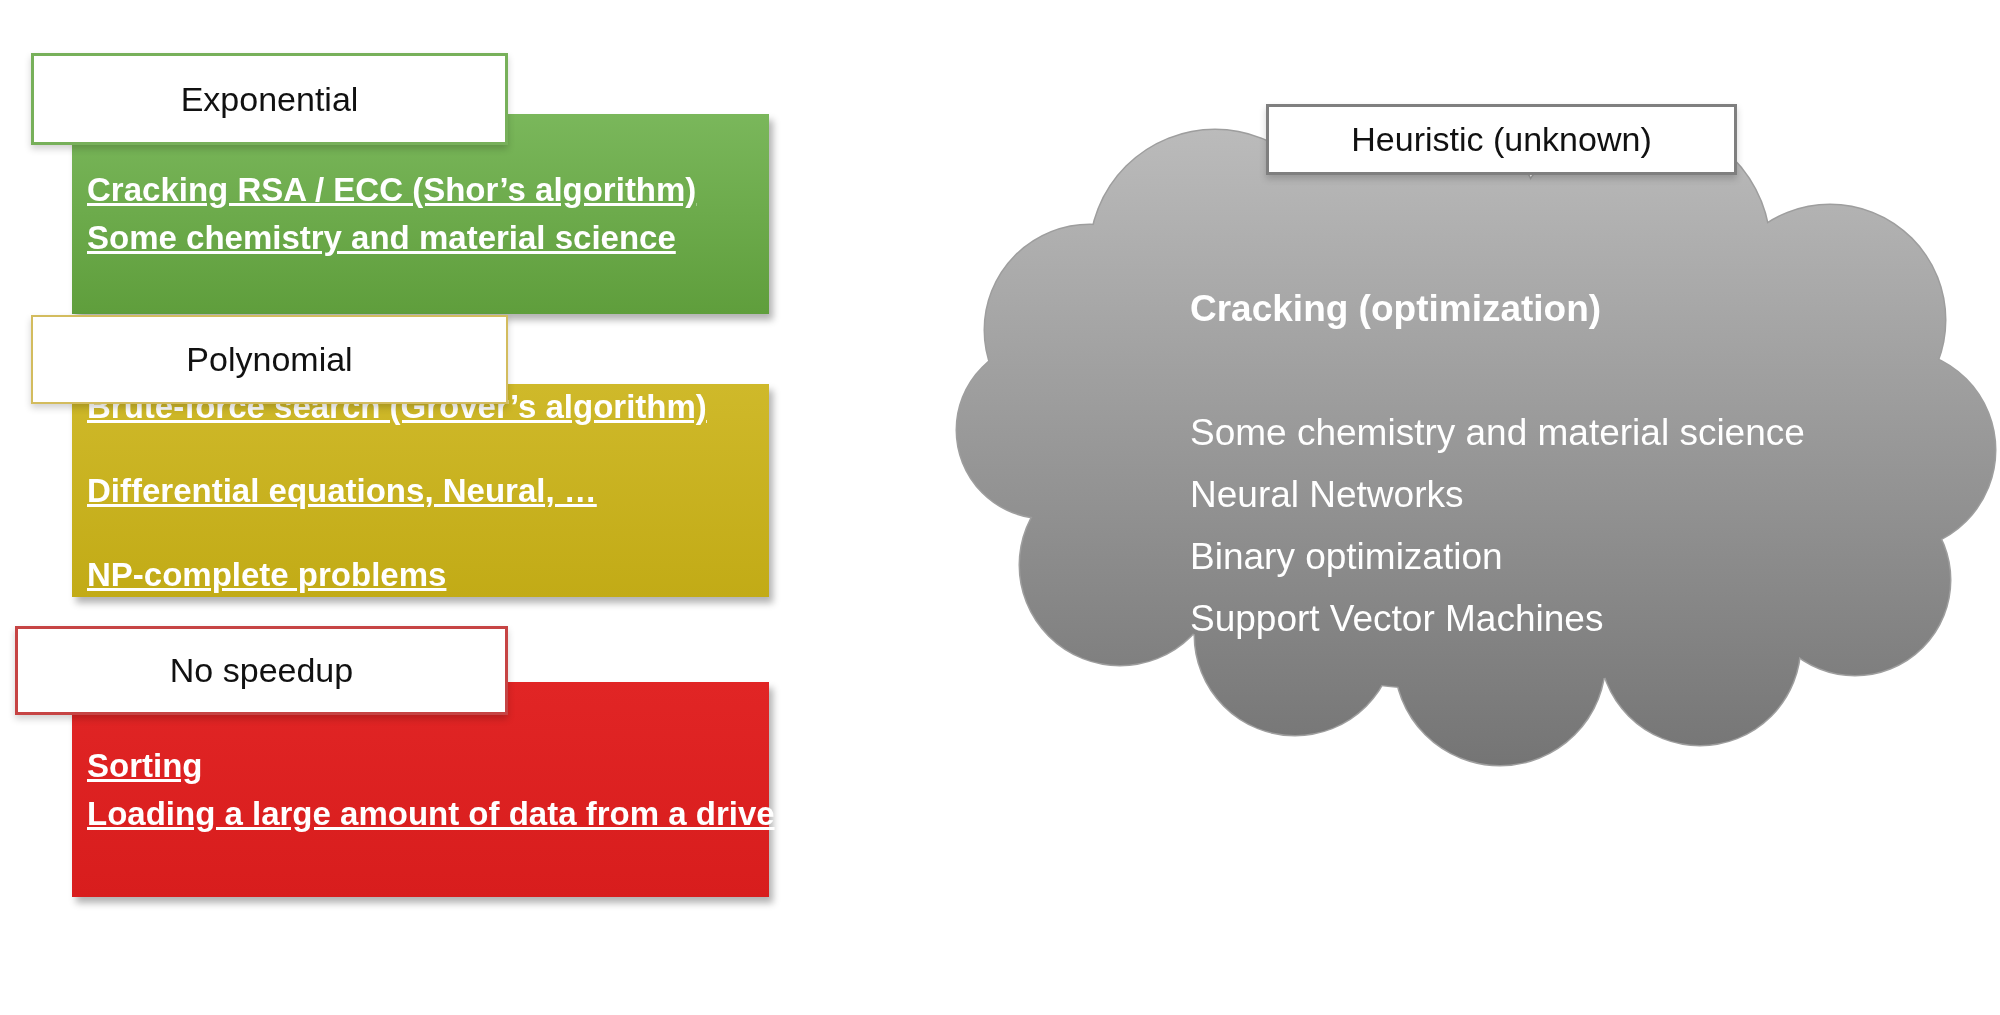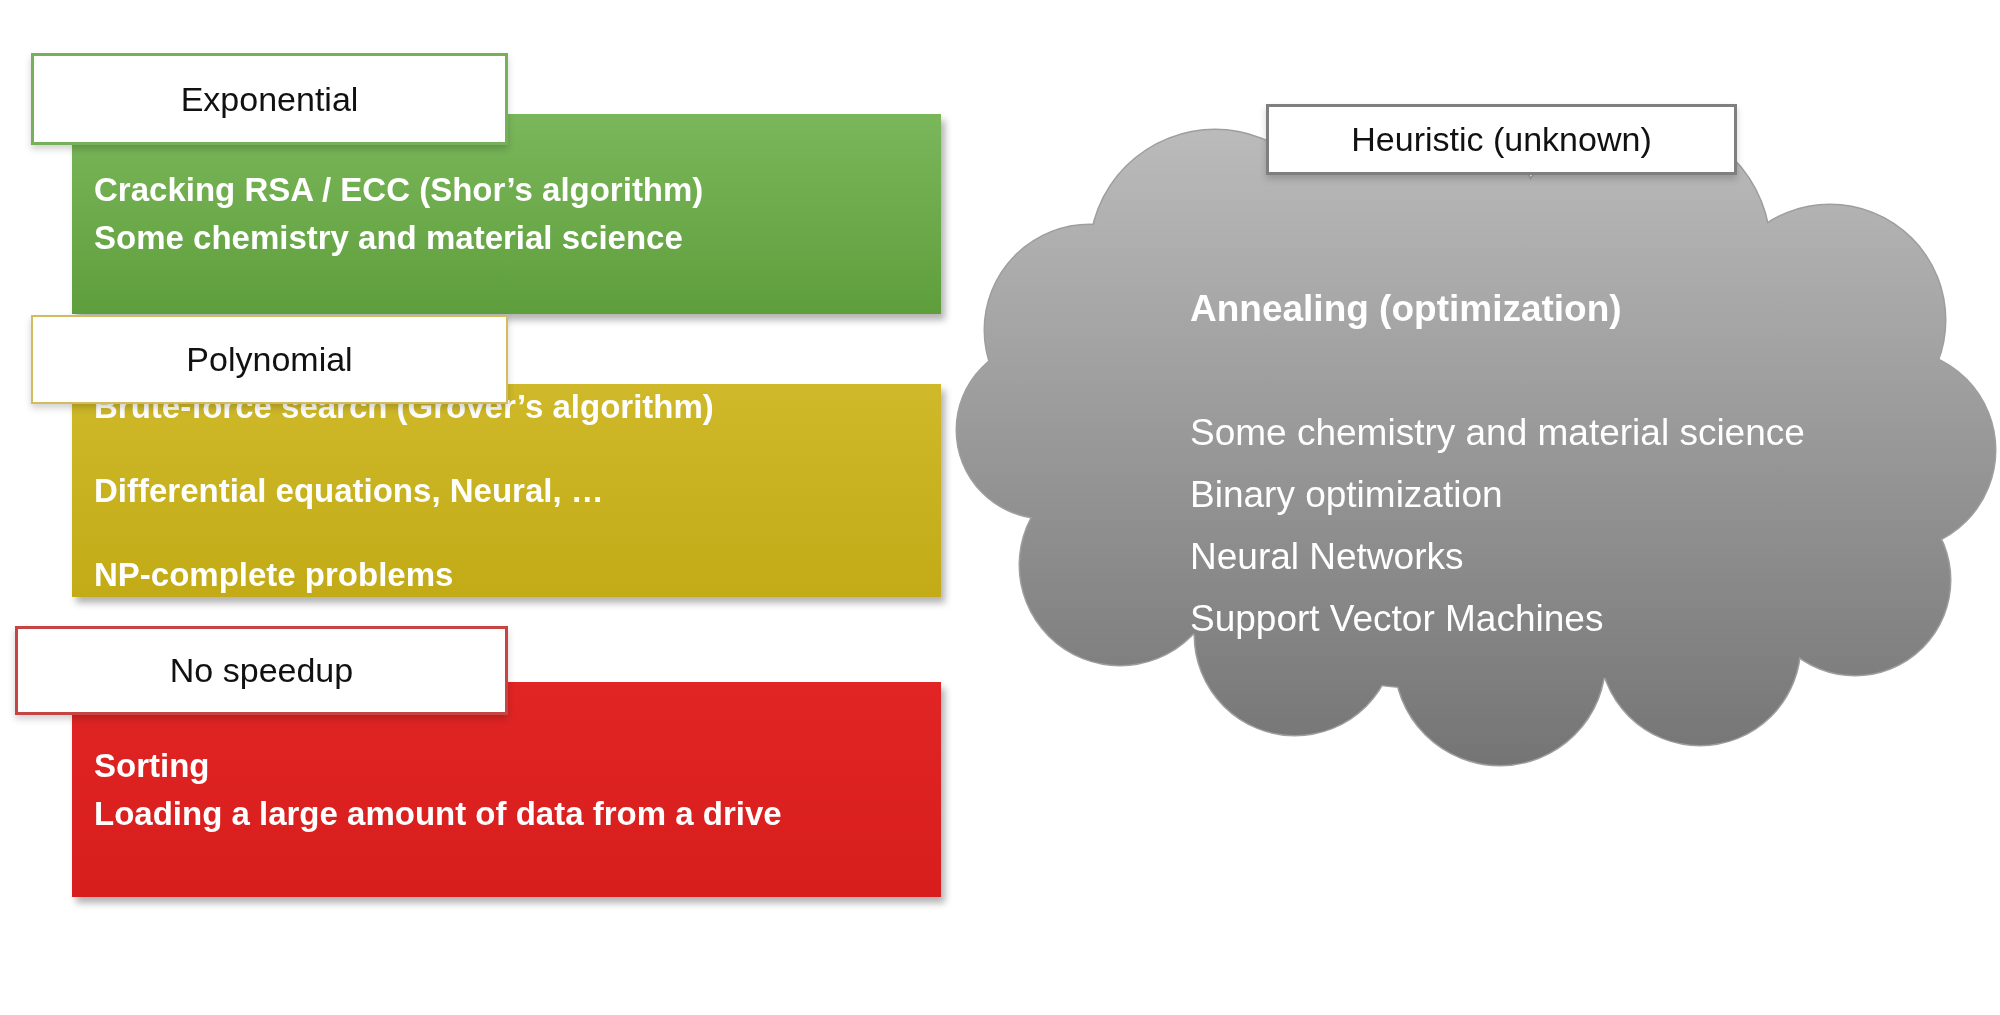--- a/index.html
+++ b/index.html
@@ -24,27 +24,28 @@
     text-align: center;
   }
   .tag-exp  { left: 31px;  top: 53px;  width: 477px; height: 92px; border: 3px solid var(--green-border,  #77b05a); }
   .tag-poly { left: 31px;  top: 315px; width: 477px; height: 89px; border: 2px solid var(--yellow-border, #d3bc5e); }
   .tag-red  { left: 15px;  top: 626px; width: 493px; height: 89px; border: 3px solid var(--red-border,    #c64444); }
   .tag-heur { left: 1266px; top: 104px; width: 471px; height: 71px; border: 3px solid var(--heuristic-border, #7f7f7f); }
 
   
   .box {
     position: absolute;
-    left: 72px; width: 869px;
+    left: 72px; width: 697px;
     display: flex; flex-direction: column; justify-content: center;
-    padding-left: 22px; box-sizing: border-box;
+    padding-left: 15px; box-sizing: border-box;
     color: var(--box-text, #ffffff);
     font-weight: bold; font-size: 33px;
     z-index: 1;
     box-shadow: 4px 6px 7px rgba(0,0,0,0.30);
+    text-decoration: underline;
   }
   .box .bline { line-height: 48px; white-space: nowrap; }
   .box-exp  { top: 114px; height: 200px; background: linear-gradient(180deg, var(--green-top, #7ab75b),  var(--green-bottom, #5f9e3c)); }
   .box-poly { top: 384px; height: 213px; background: linear-gradient(180deg, var(--yellow-top, #cfb92a), var(--yellow-bottom, #c2ab16)); gap: 36px; }
   .box-red  { top: 682px; height: 215px; background: linear-gradient(180deg, var(--red-top, #e12525),    var(--red-bottom, #d81d1d)); }
 
   
   .cloud-svg { position: absolute; left: 0; top: 0; z-index: 0; }
   .cloud-stroked circle, .cloud-stroked ellipse {
     fill: url(#cloudG);
@@ -130,19 +131,19 @@
 </div>
 <div class="box box-red">
   <div class="bline">Sorting</div>
   <div class="bline">Loading a large amount of data from a drive</div>
 </div>
 
 <div class="tag tag-heur">
   <span>Heuristic (unknown)</span>
 </div>
 <div class="cloud-text">
-  <div class="cline bold">Annealing (optimization)</div>
+  <div class="cline bold">Cracking (optimization)</div>
   <div class="cline"></div>
   <div class="cline">Some chemistry and material science</div>
+  <div class="cline">Neural Networks</div>
   <div class="cline">Binary optimization</div>
-  <div class="cline">Neural Networks</div>
   <div class="cline">Support Vector Machines</div>
 </div>
 
 </body></html>

